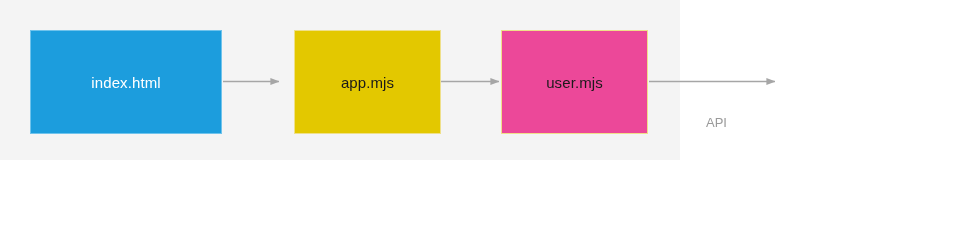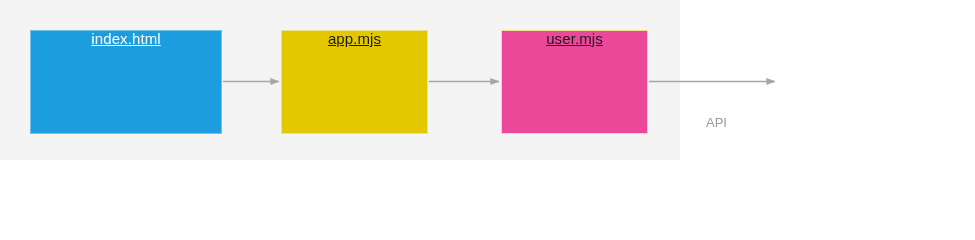--- a/index.html
+++ b/index.html
@@ -22,42 +22,41 @@
     left: 0;
     top: 0;
     width: 680px;
     height: 160px;
     background: #f4f4f4;
   }
   .node {
     position: absolute;
     box-sizing: border-box;
     display: flex;
-    align-items: flex-start;
+    align-items: center;
     justify-content: center;
     font-size: 15px;
     line-height: 1;
     letter-spacing: 0.1px;
-    text-decoration: underline;
   }
   .node-label {
     display: block;
     text-align: center;
   }
   .node-index {
     left: 30px;
     top: 30px;
     width: 192px;
     height: 104px;
     background: #1c9ddd;
     border: 1px solid #6fc3ec;
     color: #ffffff;
   }
   .node-app {
-    left: 281px;
+    left: 294px;
     top: 30px;
     width: 147px;
     height: 104px;
     background: #e3c800;
     border: 1px solid #efe08a;
     color: #1a1a1a;
   }
   .node-user {
     left: 501px;
     top: 30px;

